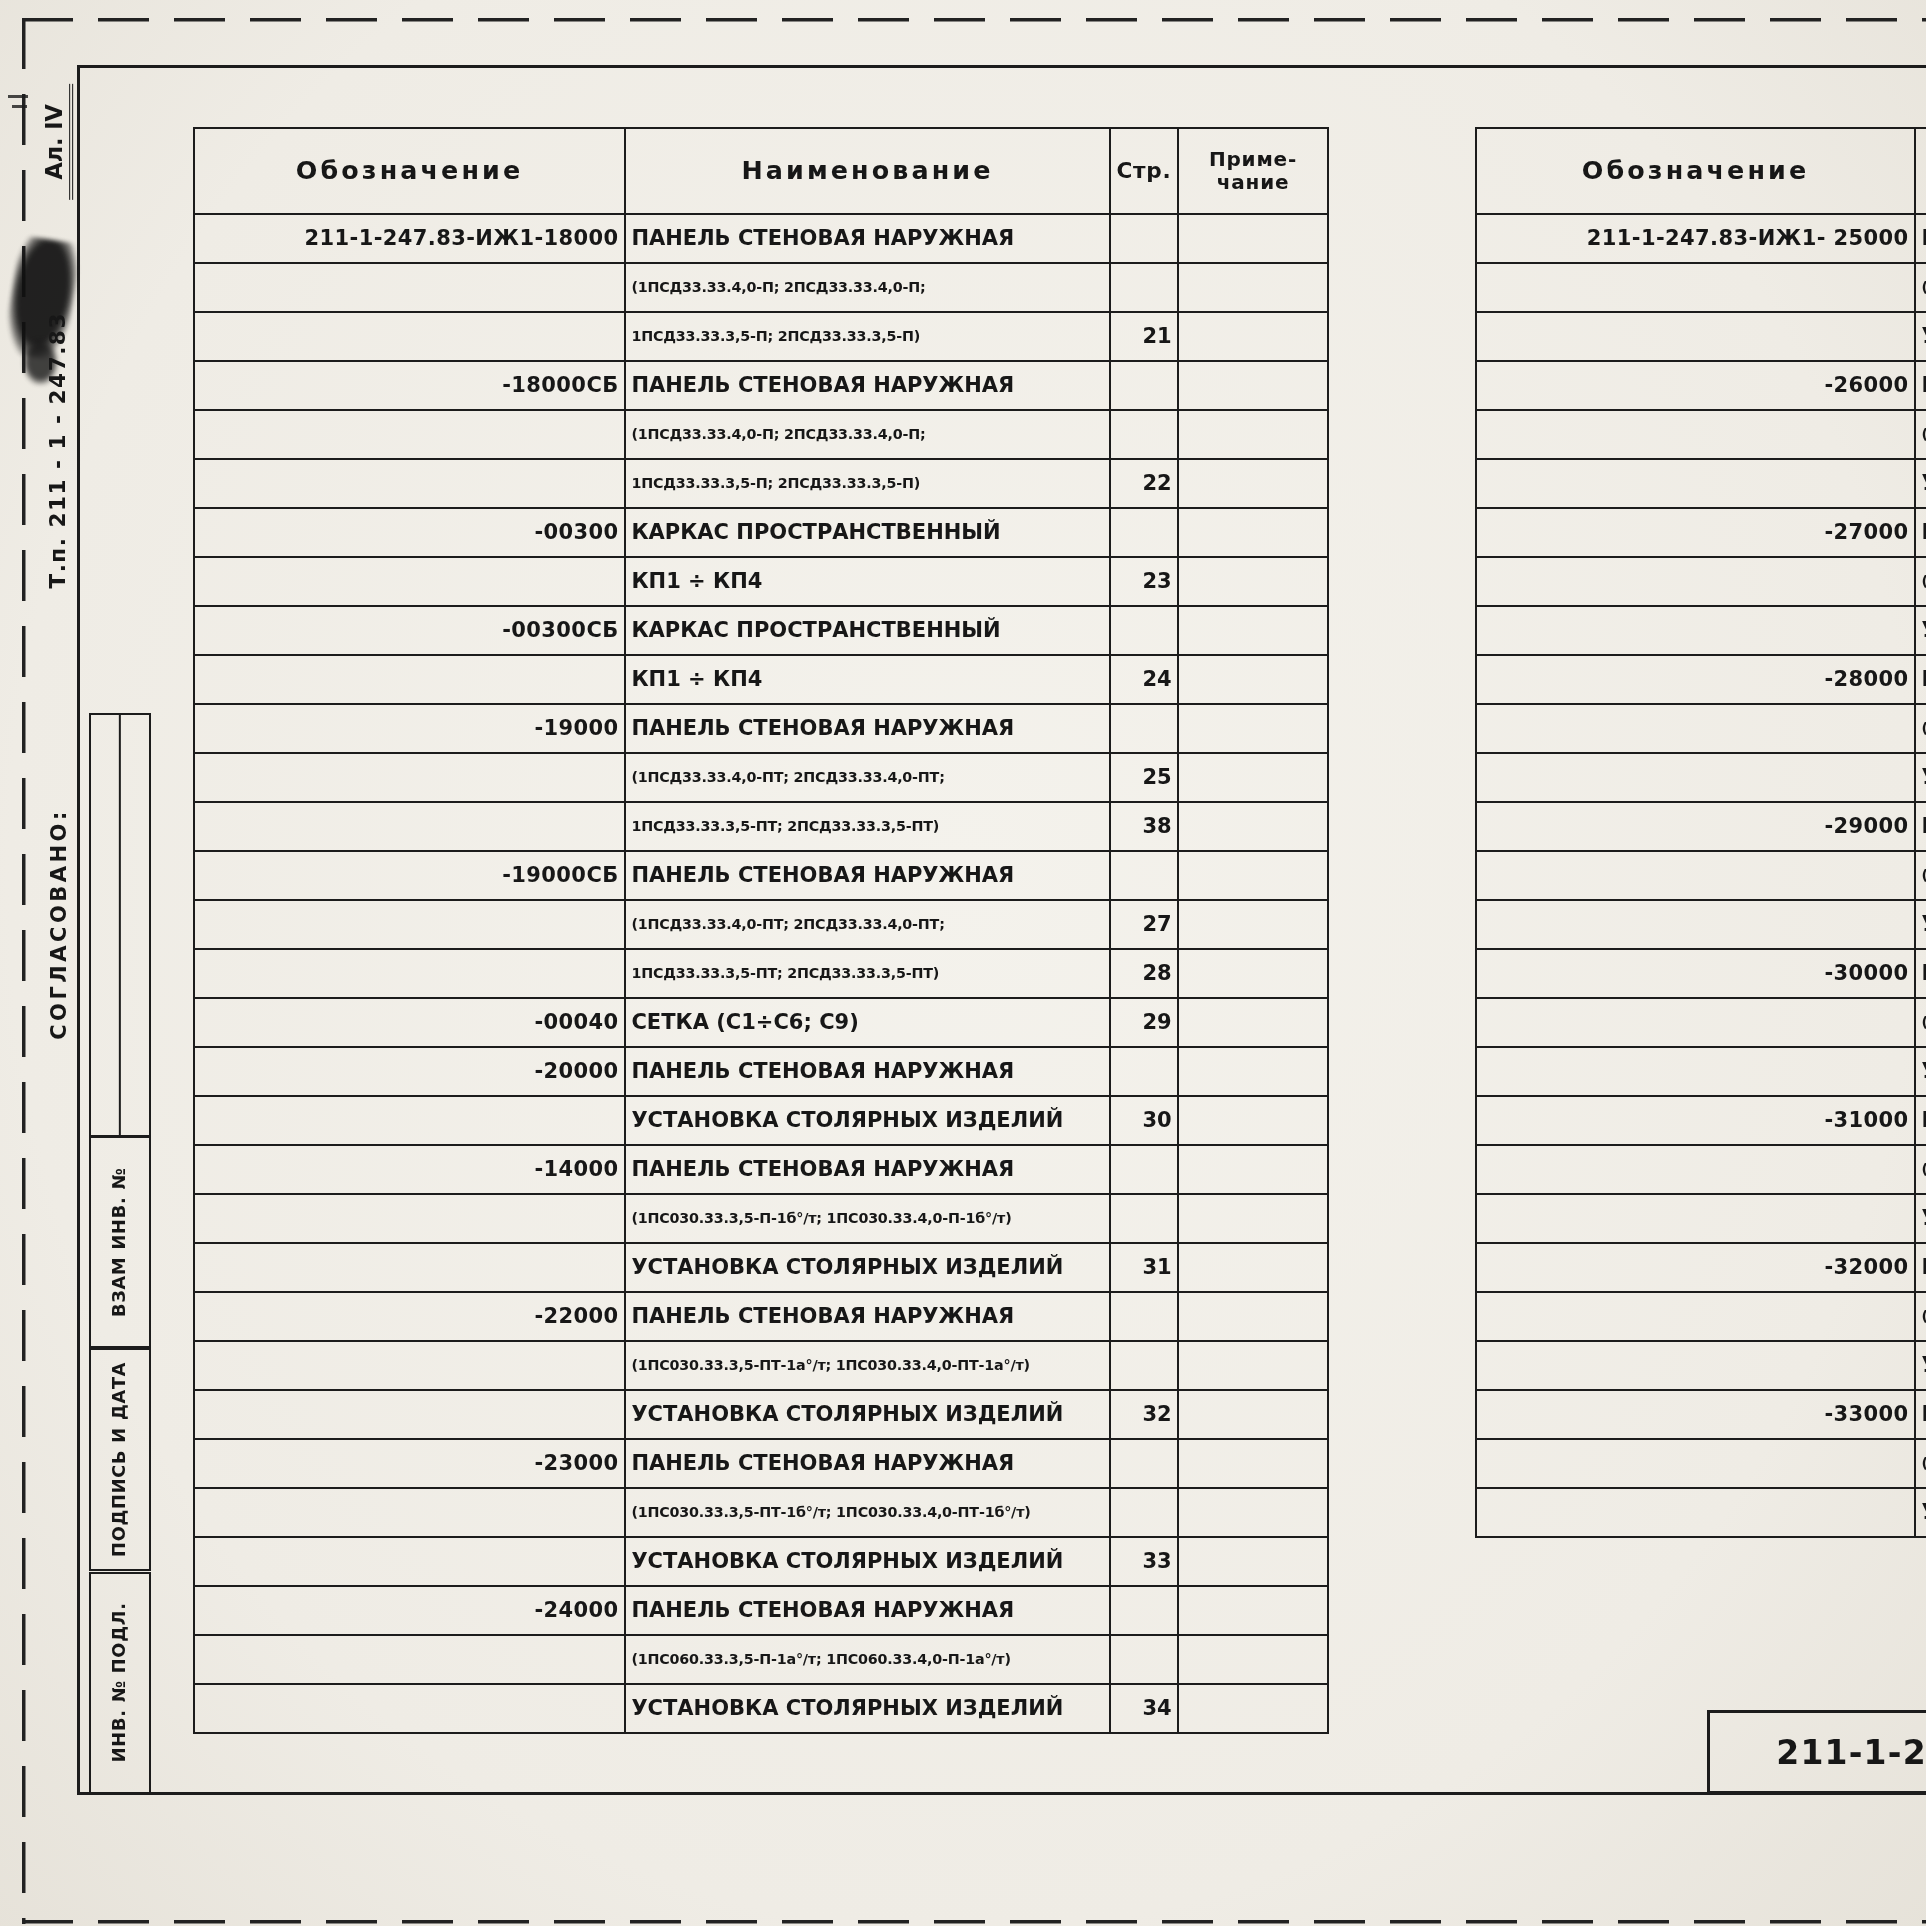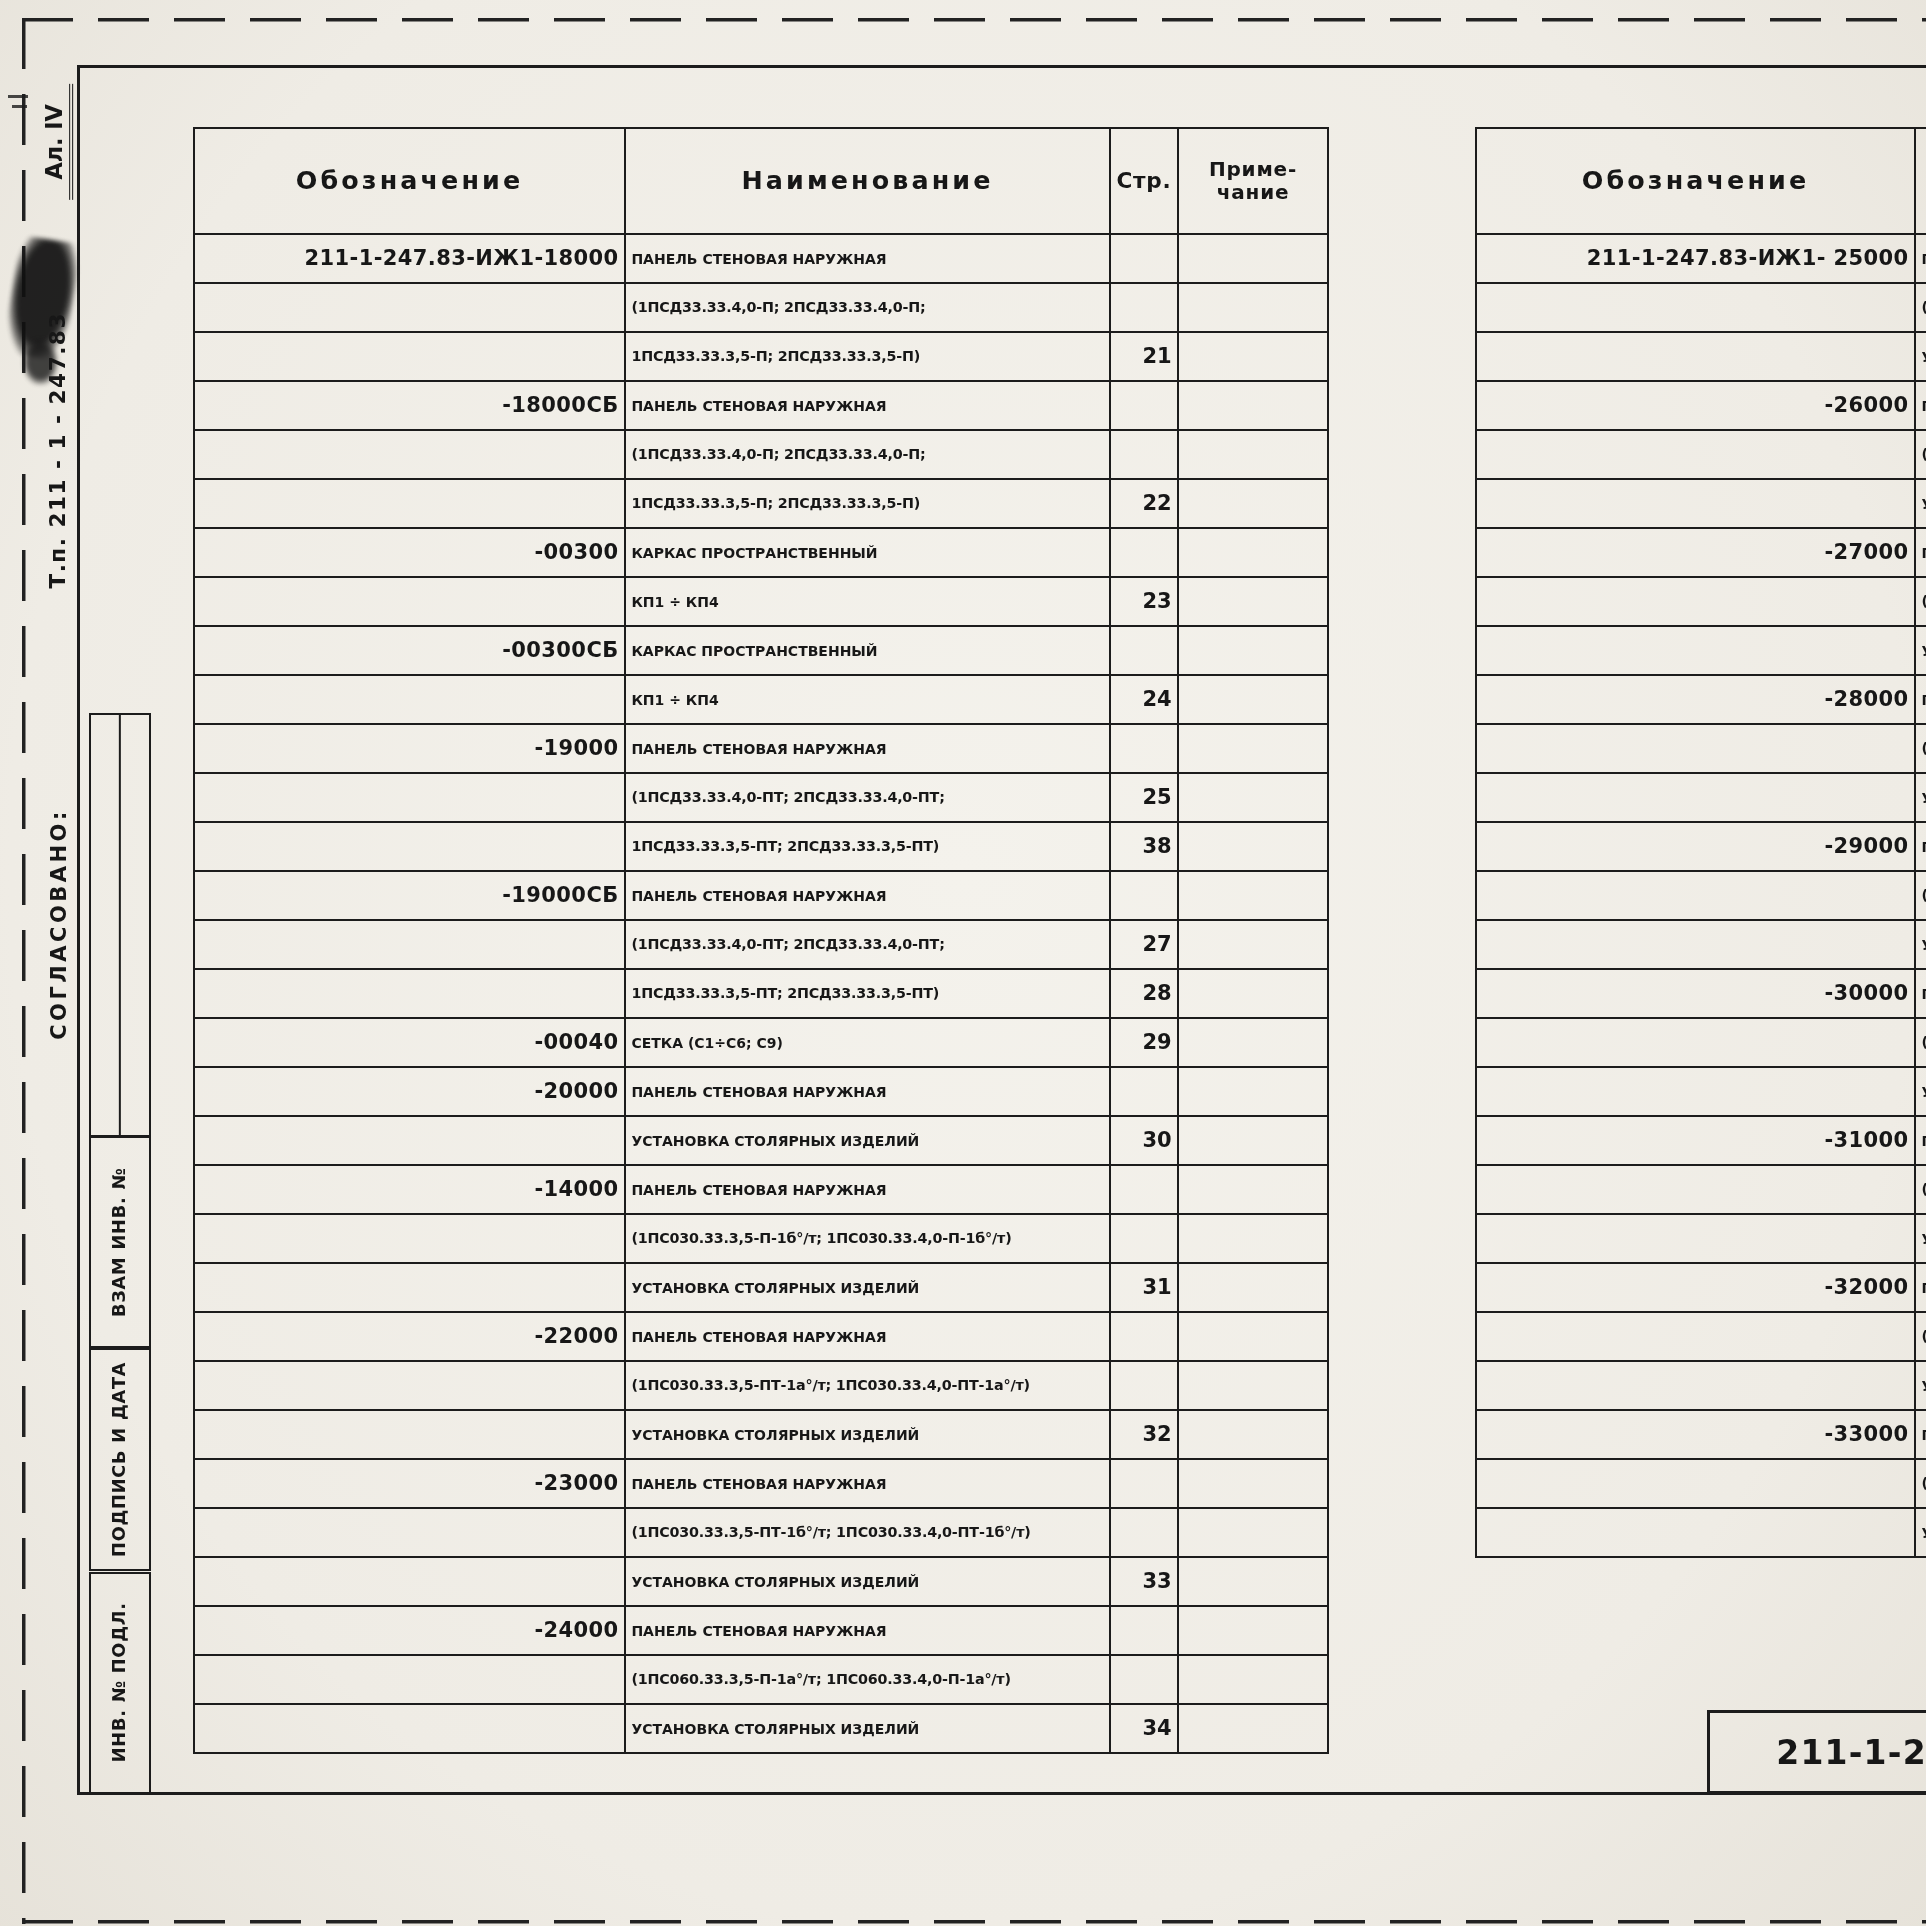--- a/index.html
+++ b/index.html
@@ -45,26 +45,26 @@
     background:radial-gradient(ellipse, #161616 0 50%, transparent 75%);
     filter:blur(2.3px);opacity:.8;
   }
 
   
   table.doc-table{position:absolute;border-collapse:collapse;table-layout:fixed;background:transparent;}
   table.doc-table th, table.doc-table td{
     border:2.3px solid #1c1c1c;box-sizing:border-box;overflow:hidden;white-space:nowrap;
     font-weight:bold;line-height:1.0;padding:0 5.4px;
   }
-  table.doc-table thead th{height:106px;text-align:center;font-size:25.4px;letter-spacing:3.1px;vertical-align:middle;}
+  table.doc-table thead th{height:86px;text-align:center;font-size:25.4px;letter-spacing:3.1px;vertical-align:middle;}
   table.doc-table thead th.th-page{font-size:21.6px;letter-spacing:0.8px;}
   table.doc-table thead th.th-note{font-size:20px;letter-spacing:0.8px;line-height:1.15;}
   table.doc-table tbody td{height:49px;vertical-align:middle;}
   td.cell-d{text-align:right;padding-right:10px;font-size:21px;letter-spacing:0.4px;}
-  td.cell-n{text-align:left;padding-left:6.2px;font-size:14px;letter-spacing:0px;}
+  td.cell-n{text-align:left;padding-left:6.2px;font-size:21px;letter-spacing:0px;}
   td.cell-n.sm{font-size:14.3px;letter-spacing:-0.2px;}
   td.cell-p{text-align:right;font-size:21px;padding:0;}
   td.cell-x{padding:0;}
 
   #table-left{left:193px;top:127px;}
   #table-left col.c-d{width:431px;} #table-left col.c-n{width:485px;}
   #table-left col.c-p{width:58px;}  #table-left col.c-x{width:150px;}
 
   #table-right{left:1475px;top:127px;}
   #table-right col.c-d{width:439px;} #table-right col.c-n{width:482px;}

